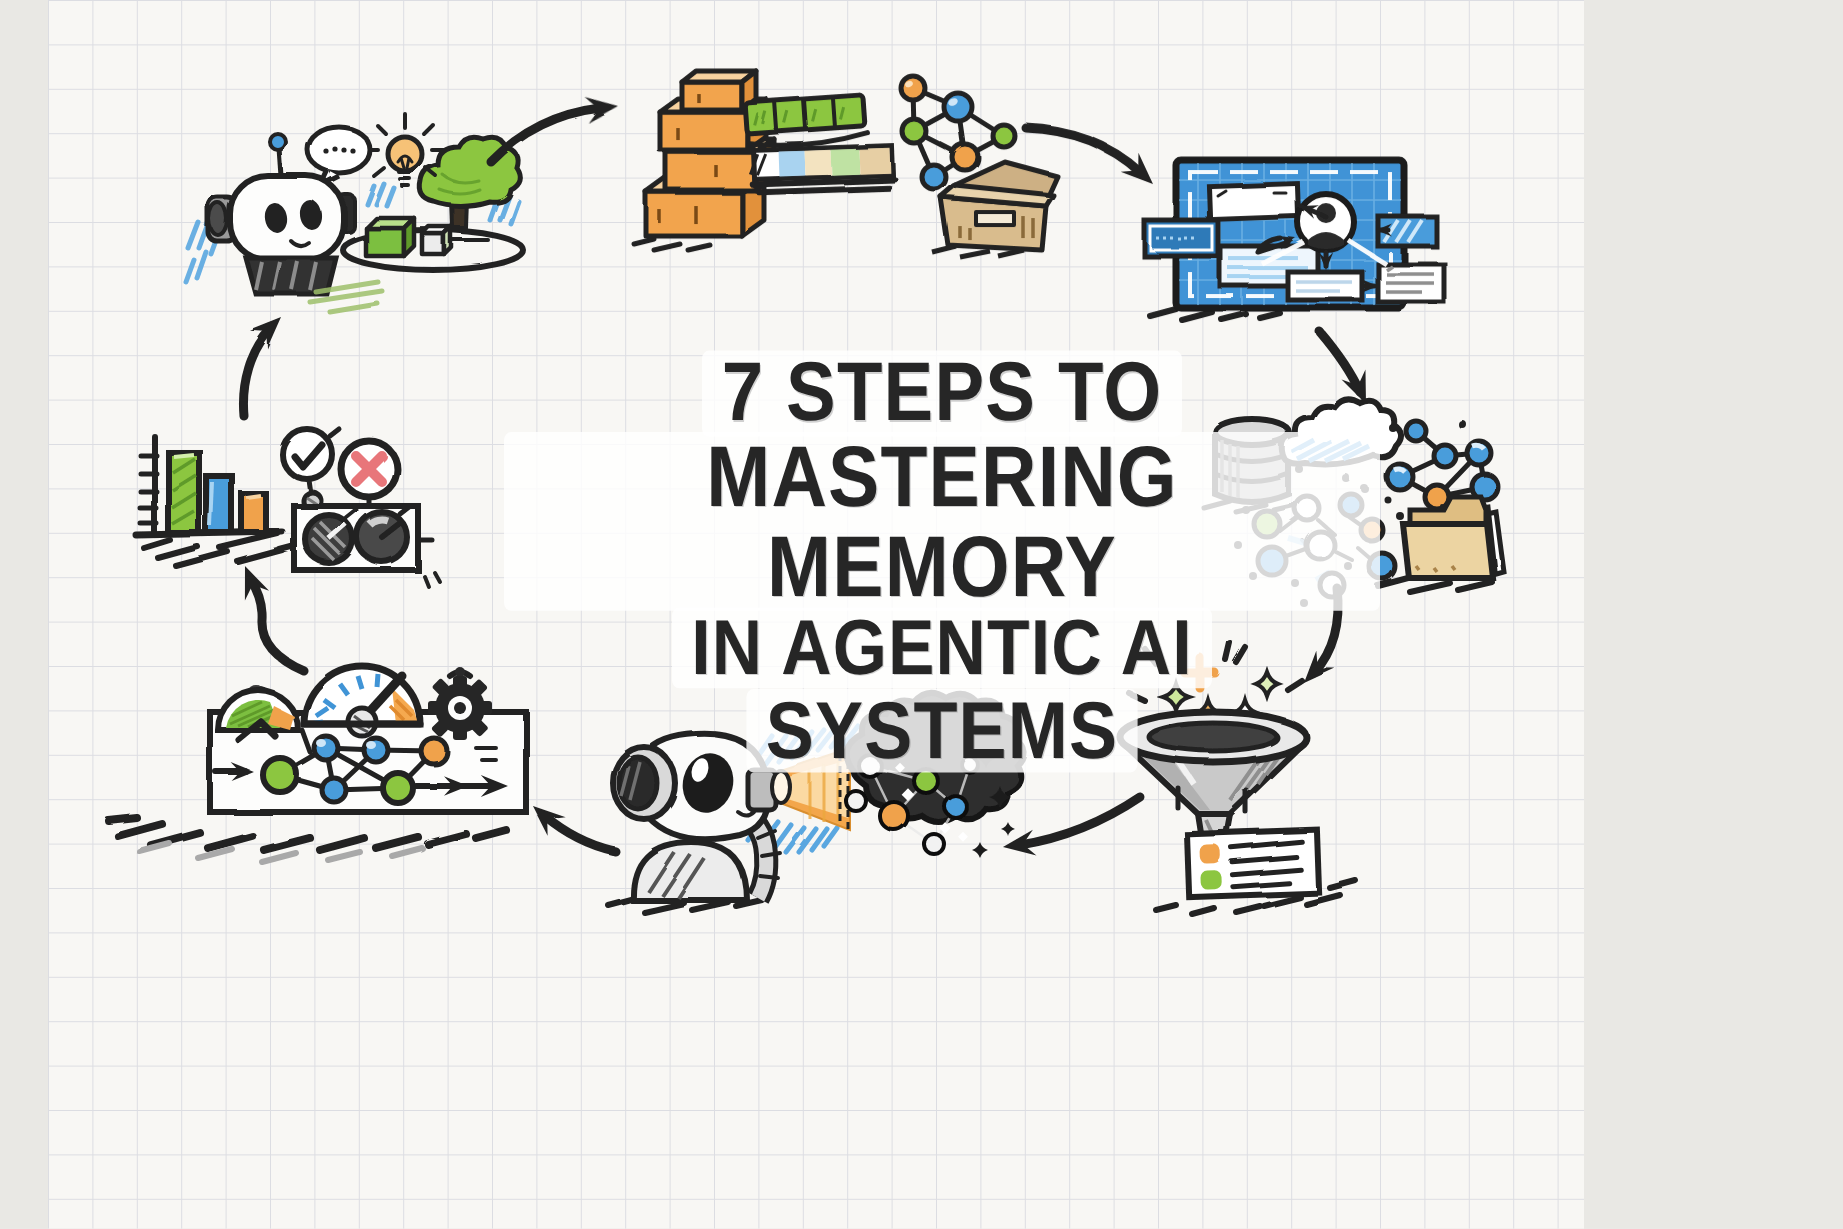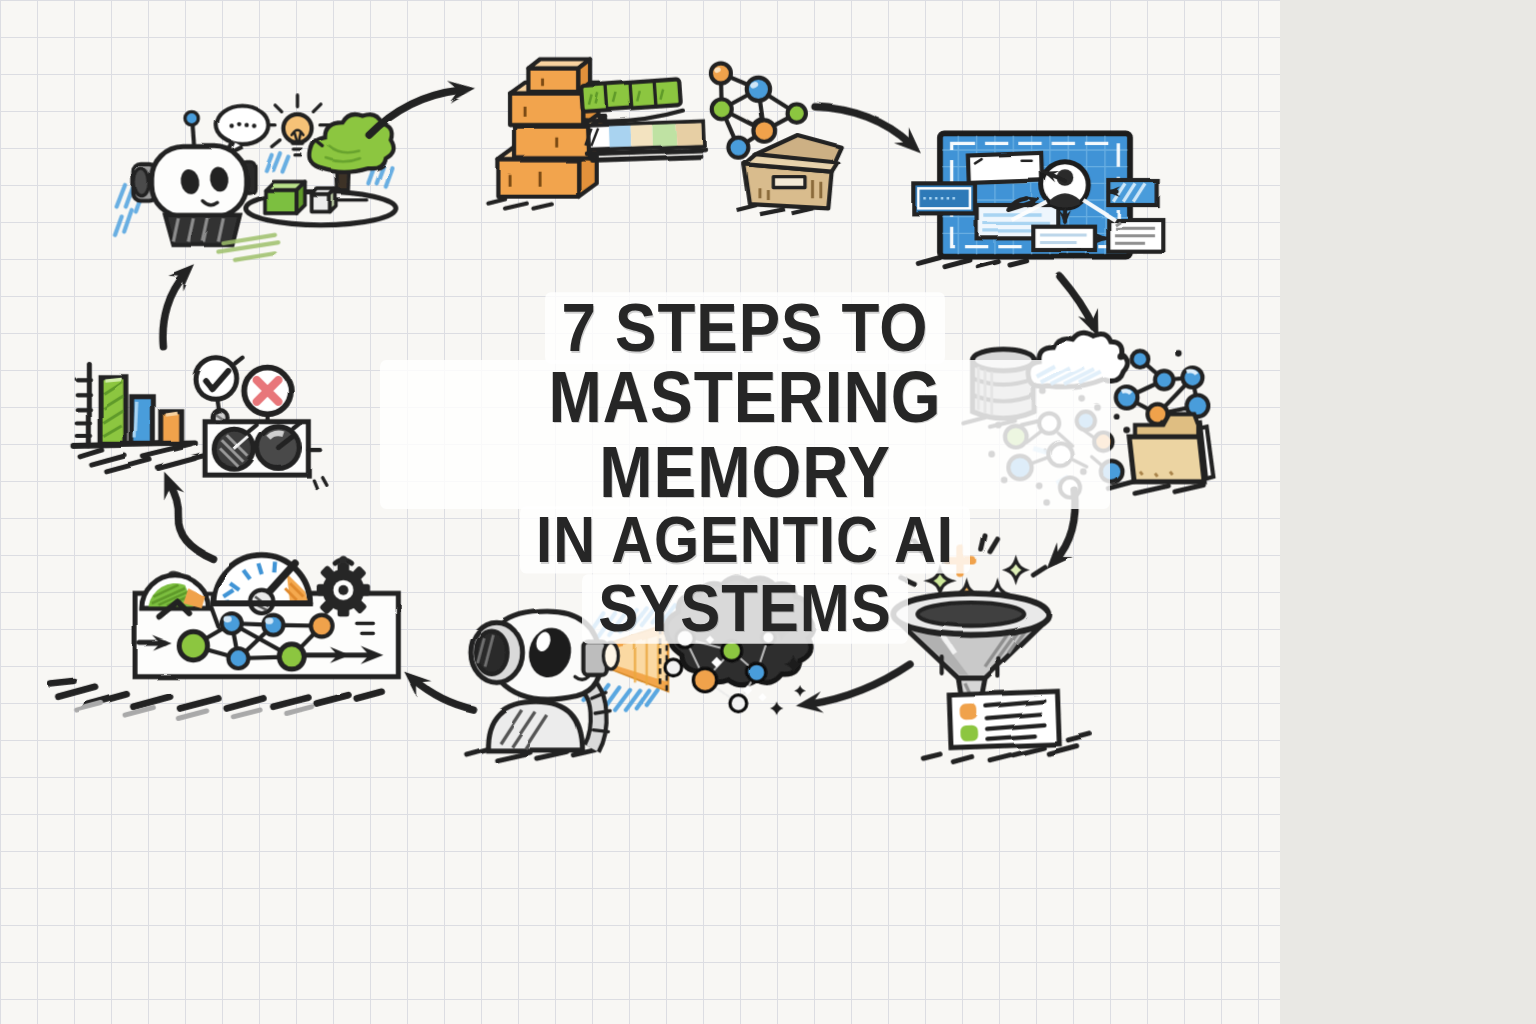--- a/index.html
+++ b/index.html
@@ -4,20 +4,21 @@
 <style>
   html,body{margin:0;padding:0;background:#e9e8e4;}
   .canvas{
     position:relative;width:1280px;height:1024px;overflow:hidden;
     background-color:#f8f7f4;
     background-image:
       linear-gradient(#dcdde2 1px, transparent 1px),
       linear-gradient(90deg,#dcdde2 1px, transparent 1px);
     background-size:37px 37px;
     font-family:"Liberation Sans",sans-serif;
+    margin-left:40px;
   }
   .doodles{position:absolute;inset:0;}
   .title{
     position:absolute;left:380px;top:296px;width:730px;
     display:flex;flex-direction:column;align-items:center;gap:8px;
     text-align:center;z-index:3;
   }
   .title .line{
     display:inline-block;
     background:rgba(255,255,255,.82);

